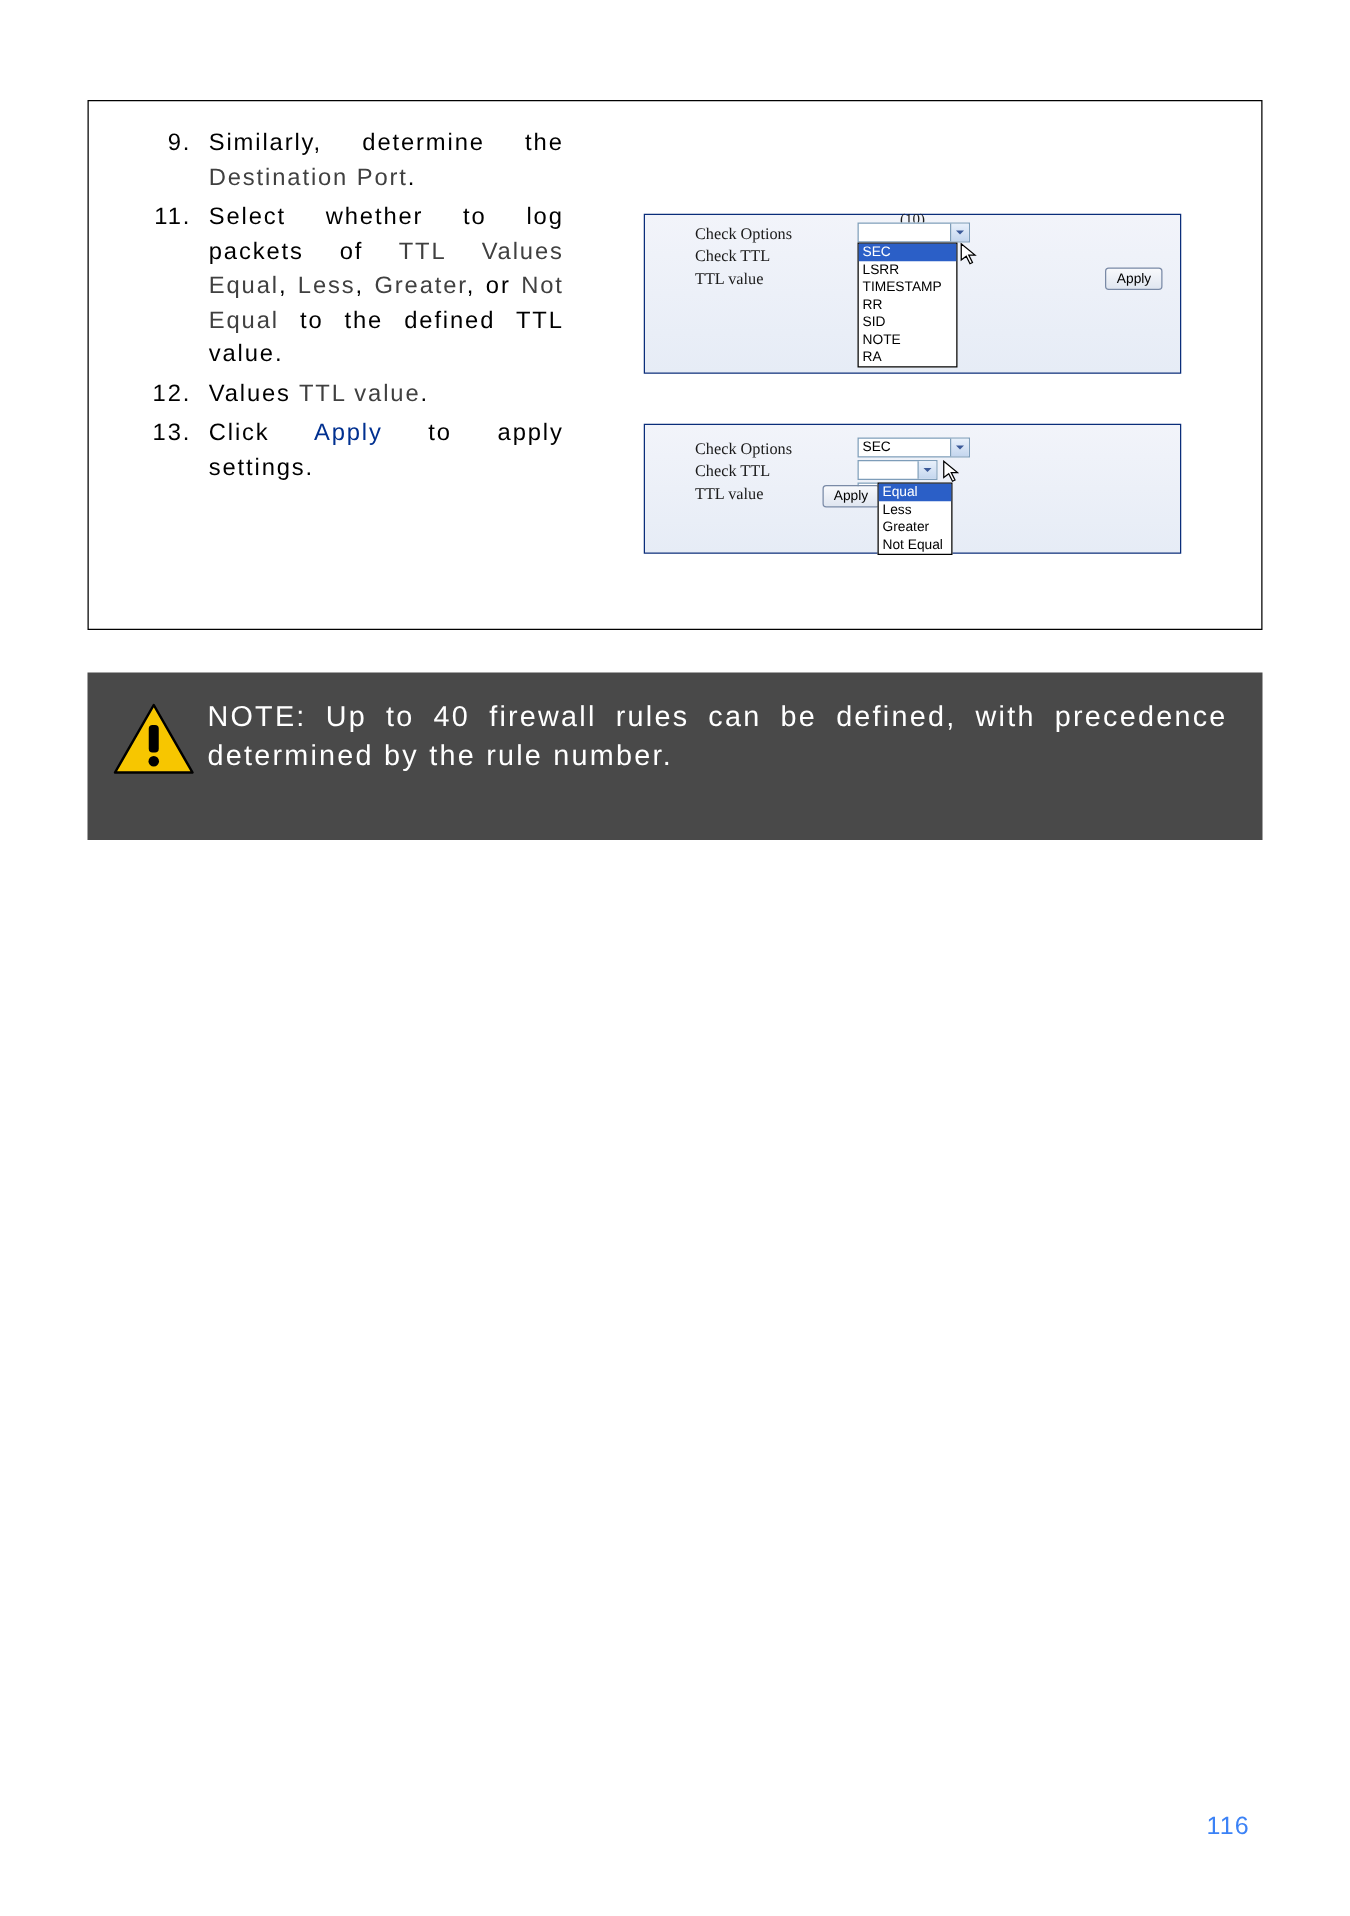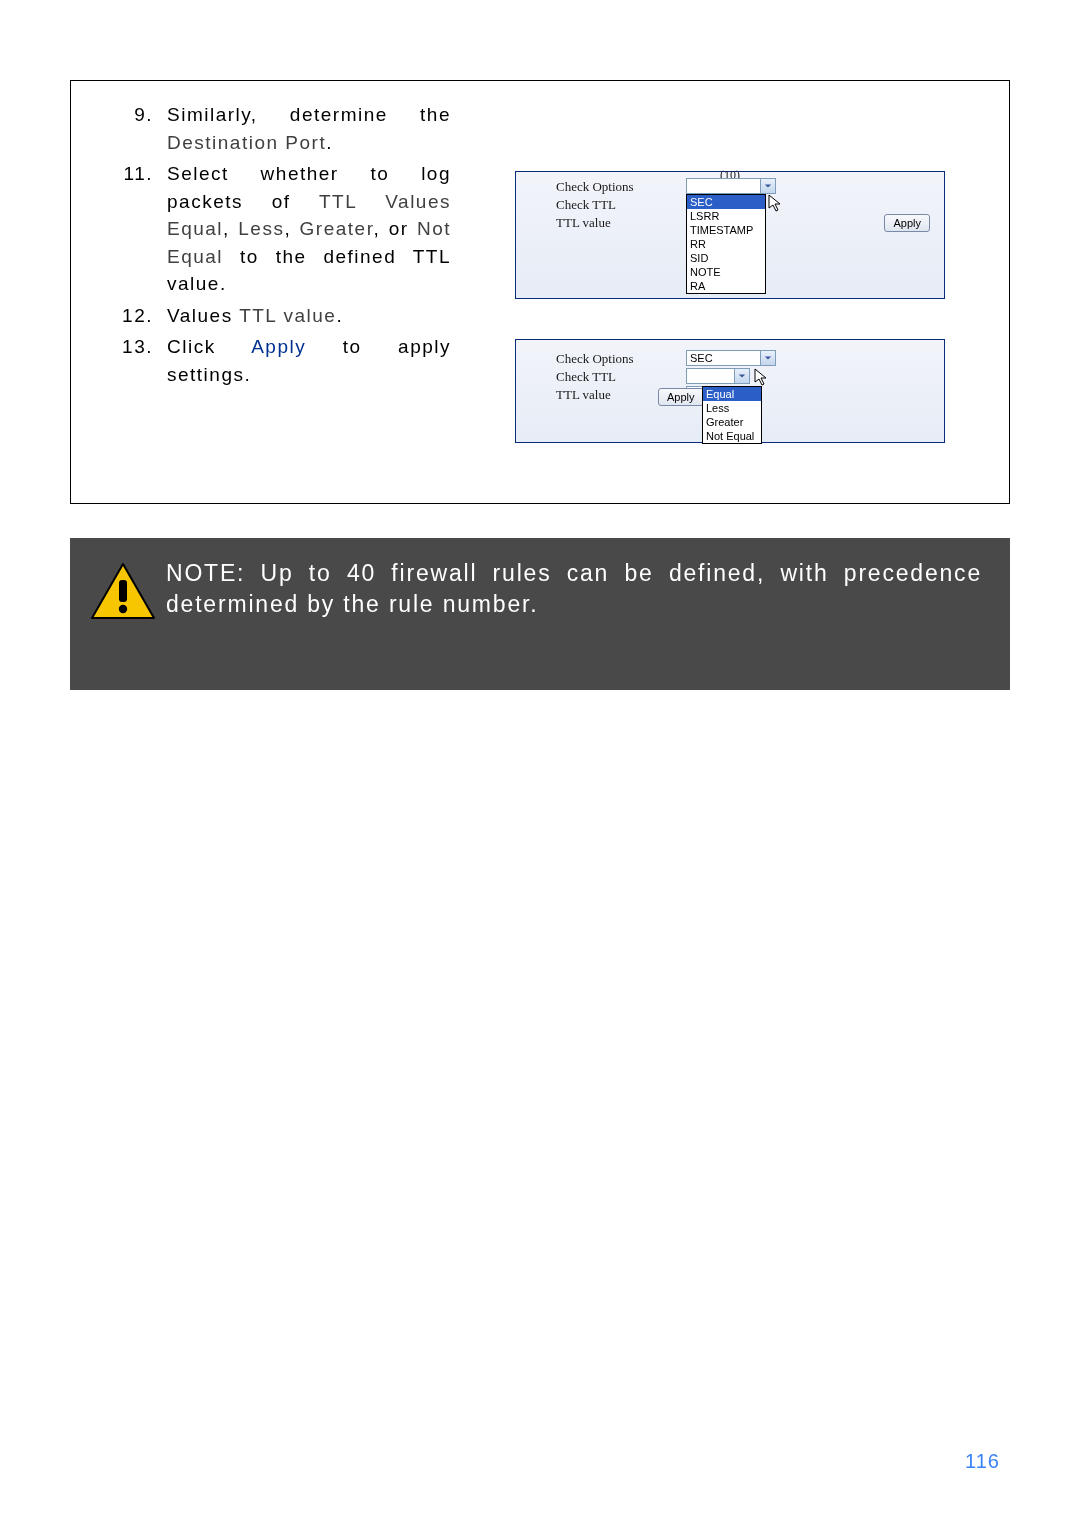--- a/index.html
+++ b/index.html
@@ -153,21 +153,21 @@
     position: absolute;
     z-index: 10;
   }
   .cursor svg { width: 16px; height: 20px; }
 
   .note-box {
     margin-top: 34px;
     background: #494949;
     color: #ffffff;
     display: flex;
-    padding: 20px 28px 42px 10px;
+    padding: 20px 28px 24px 10px;
     box-sizing: border-box;
     width: 100%;
   }
   .warn-icon-wrap {
     width: 86px;
     flex: 0 0 86px;
     display: flex;
     align-items: flex-start;
     justify-content: center;
     padding-top: 4px;

